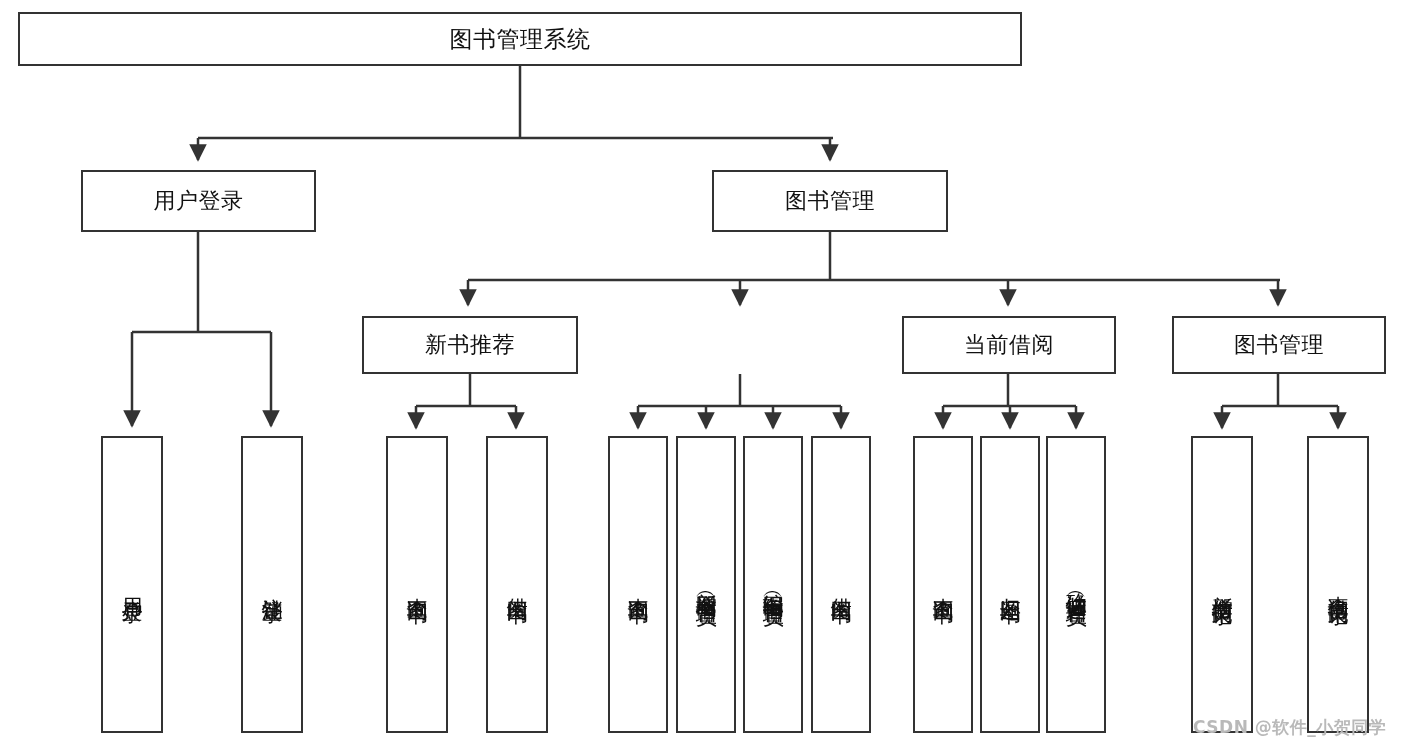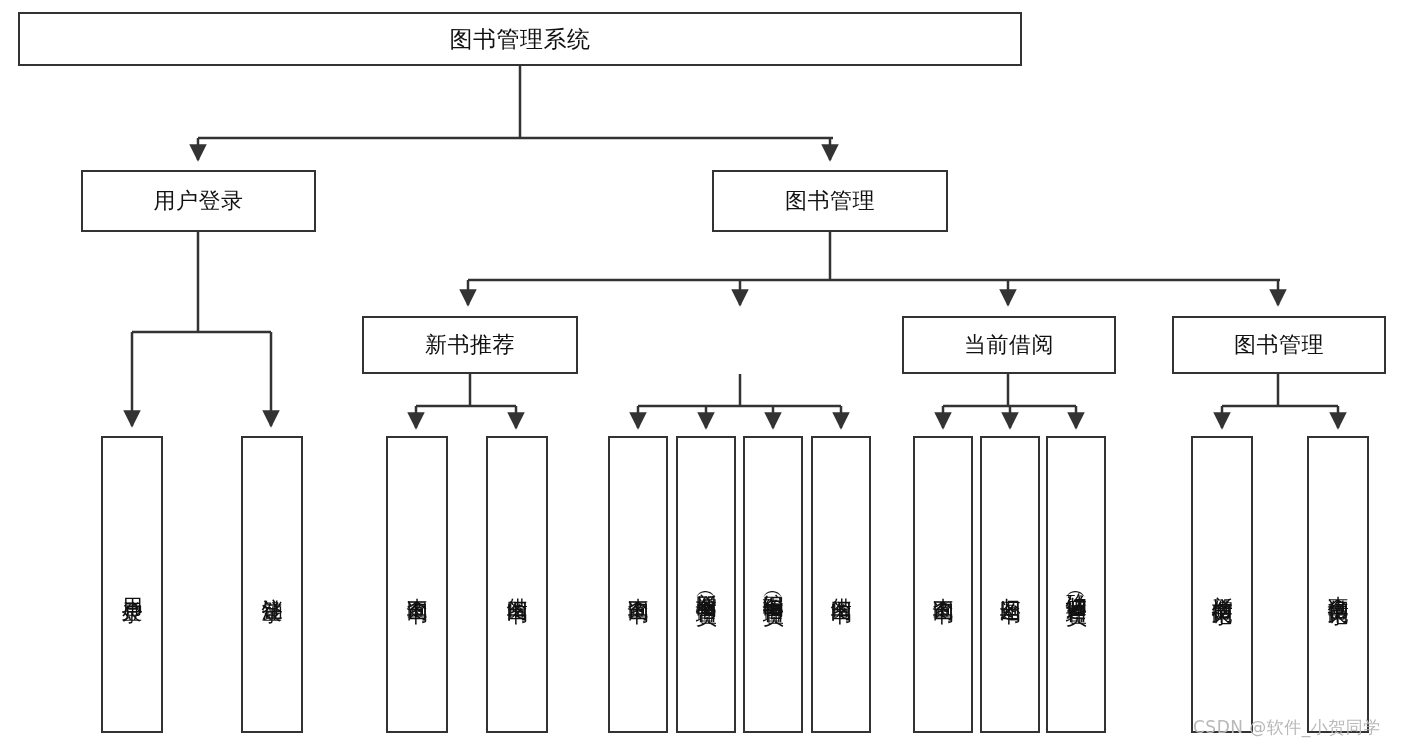--- a/index.html
+++ b/index.html
@@ -54,20 +54,21 @@
   .title-label {
     font-size: 23px;
   }
   .watermark {
     position: absolute;
     font-size: 17px;
     color: #b9b9b9;
     white-space: nowrap;
     pointer-events: none;
     letter-spacing: 0.5px;
+    font-weight: bold;
   }
 </style>
 </head>
 <body>
 
 <div id="diagram-root">
 
   <svg class="diagram-svg" viewBox="0 0 1405 747">
     <defs>
       <marker id="arrow" viewBox="0 0 10 10" refX="9" refY="5" markerWidth="7" markerHeight="7" orient="auto-start-reverse">

